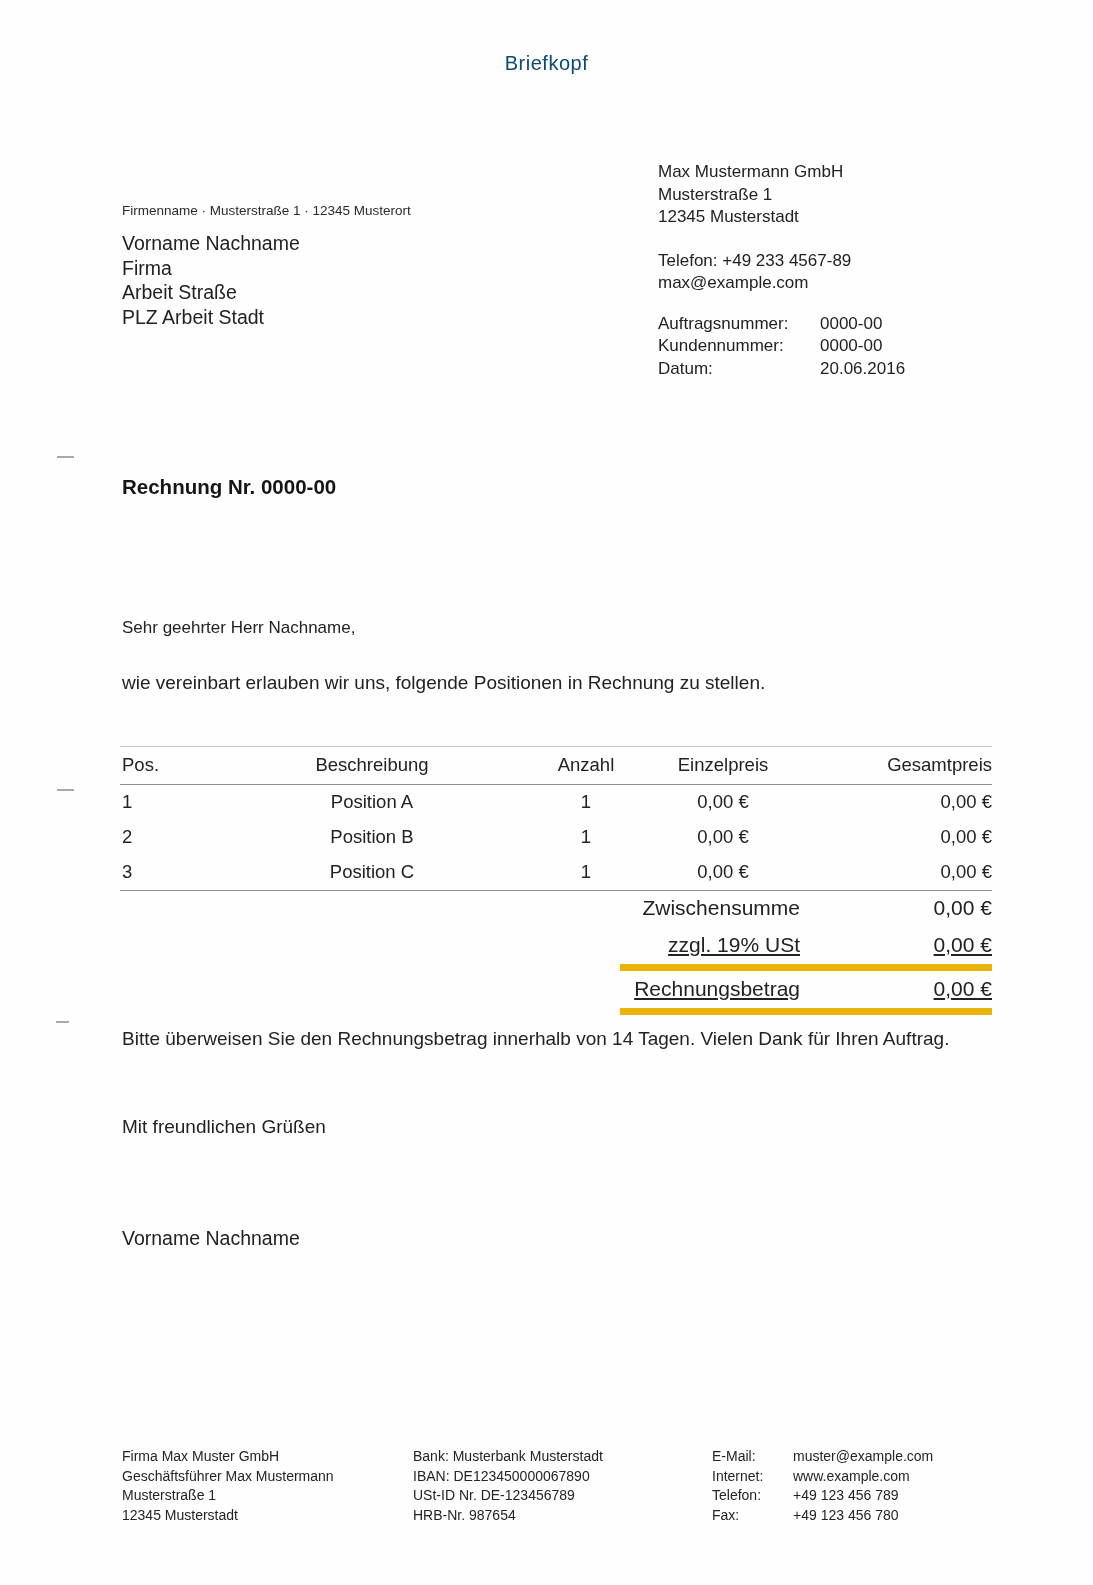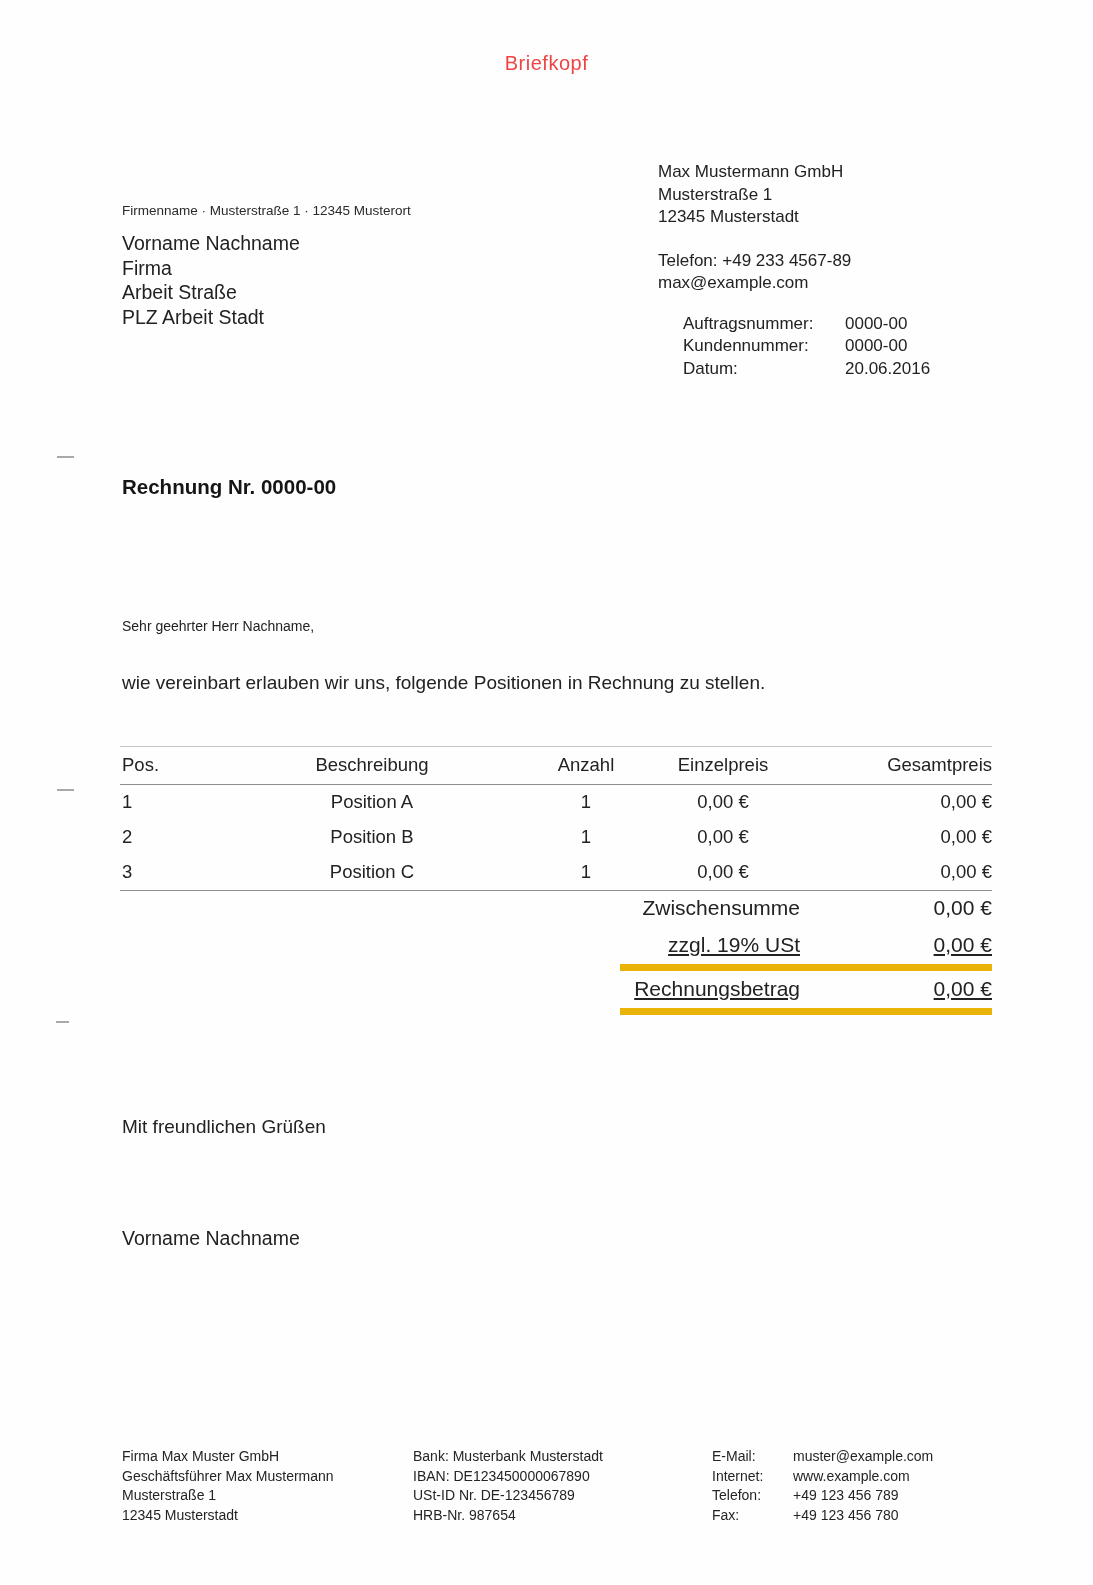--- a/index.html
+++ b/index.html
@@ -12,21 +12,21 @@
     background: #fefefe;
     font-family: "Liberation Sans", "DejaVu Sans", sans-serif;
     color: #222222;
     overflow: hidden;
   }
 
   .watermark {
     position: absolute;
     top: 52px; left: 0; right: 0;
     text-align: center;
-    color: #ef4444;
+    color: #0c4a6e;
     font-size: 20px;
     letter-spacing: 0.5px;
   }
 
   .fold-mark {
     position: absolute;
     left: 57px;
     width: 17px;
     height: 2px;
     background: #a9a9a9;
@@ -53,35 +53,35 @@
 
   .sender-block {
     position: absolute;
     left: 658px; top: 161px;
     font-size: 17px;
     line-height: 22.5px;
     white-space: nowrap;
   }
   .sender-contact { margin-top: 21px; }
   .sender-meta { margin-top: 18px; }
-  .meta-row { display: grid; grid-template-columns: 162px auto; margin-left: 25px; }
+  .meta-row { display: grid; grid-template-columns: 162px auto; }
 
   .subject {
     position: absolute;
     left: 122px; top: 475px;
     font-size: 20.5px;
     font-weight: bold;
     color: #151515;
     white-space: nowrap;
   }
 
   .salutation {
     position: absolute;
     left: 122px; top: 618px;
-    font-size: 14px;
+    font-size: 17px;
     white-space: nowrap;
   }
   .intro {
     position: absolute;
     left: 122px; top: 672px;
     font-size: 19px;
     white-space: nowrap;
   }
 
   .items-table {
@@ -258,20 +258,21 @@
     <div class="summary-row ruled">
       <div class="s-label">zzgl. 19% USt</div>
       <div class="s-value">0,00 €</div>
     </div>
     <div class="summary-row ruled">
       <div class="s-label">Rechnungsbetrag</div>
       <div class="s-value">0,00 €</div>
     </div>
   </div>
 
+  <div class="payment-note">Bitte überweisen Sie den Rechnungsbetrag innerhalb von 14 Tagen. Vielen Dank für Ihren Auftrag.</div>
   <div class="regards">Mit freundlichen Grüßen</div>
   <div class="signature">Vorname Nachname</div>
 
 
   <div class="footer">
     <div class="footer-col c1">
       <div>Firma Max Muster GmbH</div>
       <div>Geschäftsführer Max Mustermann</div>
       <div>Musterstraße 1</div>
       <div>12345 Musterstadt</div>

